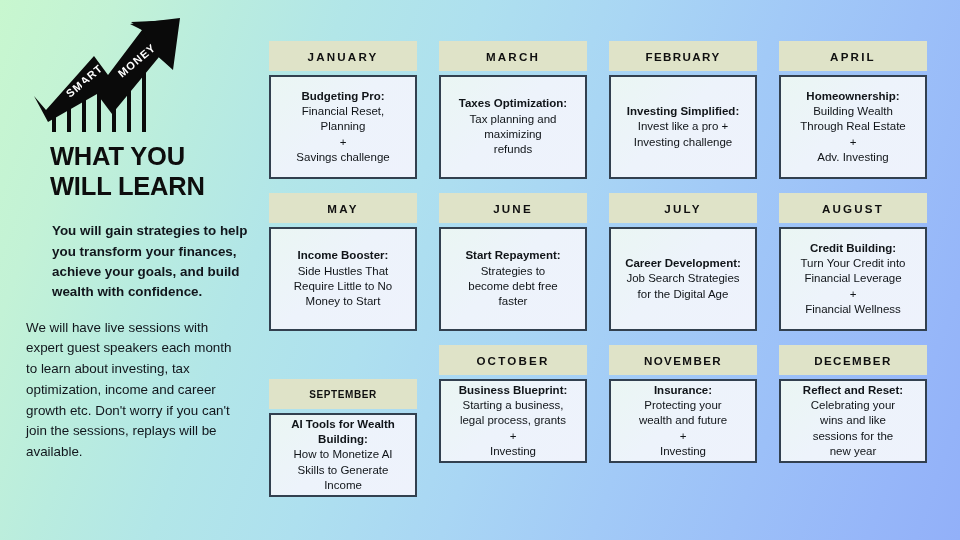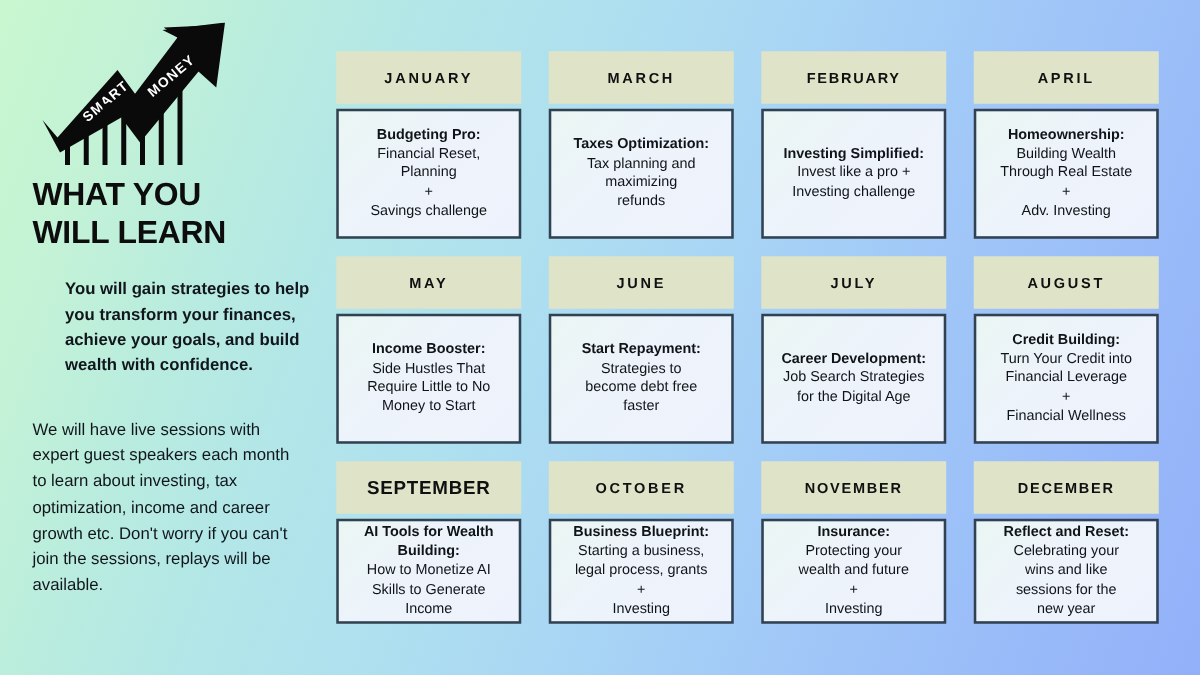--- a/index.html
+++ b/index.html
@@ -45,34 +45,35 @@
   .logo svg { display: block; }
 
   .headline {
     margin-top: 6px;
     font-size: 25.5px;
     line-height: 1.16;
     font-weight: 800;
     letter-spacing: -0.2px;
     color: #0d0d0d;
     text-transform: uppercase;
+    margin-left: 24px;
   }
 
   .lead {
     margin-top: 20px;
     font-size: 13.4px;
     line-height: 1.52;
     font-weight: 700;
     color: #11161c;
     width: 212px;
     margin-left: 26px;
   }
 
   .body-copy {
-    margin-top: 31px;
+    margin-top: 15px;
     font-size: 13.4px;
     line-height: 1.55;
     font-weight: 400;
     color: #11161c;
     width: 216px;
   }
 
   
   .grid {
     position: absolute;
@@ -82,31 +83,31 @@
     display: grid;
     grid-template-columns: repeat(4, 148px);
     grid-column-gap: 22px;
     grid-row-gap: 14px;
   }
 
   .month-card { width: 148px; }
 
   .month-header {
     background: #dfe3c8;
-    height: 42px;
+    height: 30px;
     display: flex;
     align-items: center;
     justify-content: center;
     font-size: 11.6px;
     font-weight: 700;
     letter-spacing: 2.2px;
     color: #101010;
     text-transform: uppercase;
   }
-  .month-header.long { letter-spacing: 0.6px; font-size: 15px; }
+  .month-header.long { letter-spacing: 0.6px; font-size: 10px; margin-top: 34px; }
   .month-header.mid  { letter-spacing: 1.4px; }
 
   .month-body {
     margin-top: 4px;
     border: 2px solid #32404f;
     background: linear-gradient(135deg, #eaf6f3 0%, #edf3fb 45%, #eef2fc 100%);
     padding: 9px 7px;
     display: flex;
     align-items: center;
     justify-content: center;

